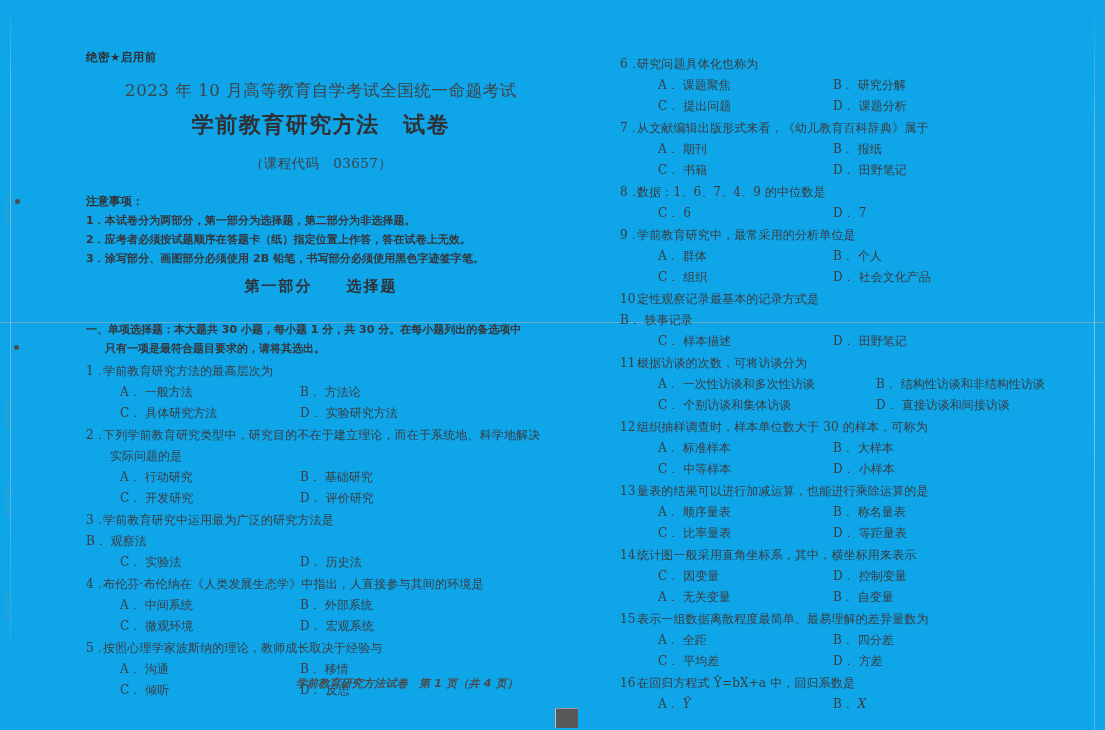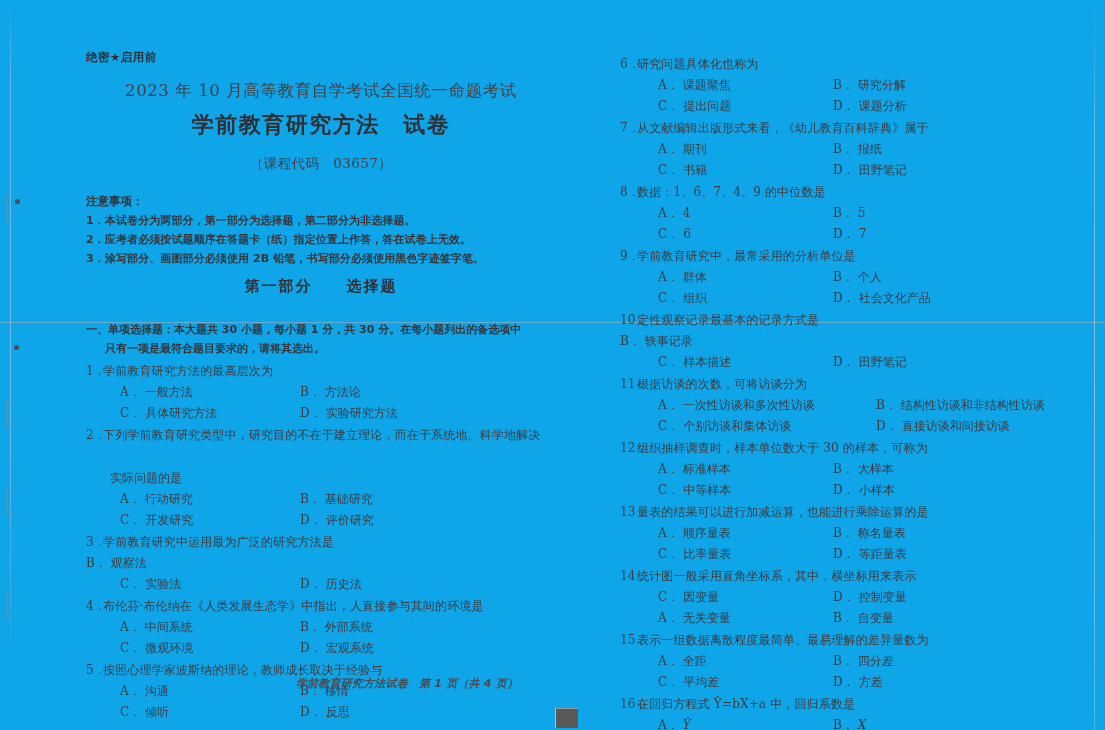--- a/index.html
+++ b/index.html
@@ -184,21 +184,21 @@
     text-align: right;
     padding-right: 5px;
   }
   .q-num.w1 { width: 12px; }
   .q-text { flex: 1 1 auto; }
   .q-cont {
     font-size: 12px;
     line-height: 21px;
     color: #3c3c40;
   }
-  .q-cont.i2 { padding-left: 24px; margin-top: 22px; }
+  .q-cont.i2 { padding-left: 24px; }
 
   .opt-row {
     display: flex;
     font-size: 12px;
     line-height: 21px;
     color: #3c3c40;
   }
   .opt {
     flex: 0 0 auto;
   }
@@ -368,24 +368,20 @@
             <div class="opt opt-c"><span class="opt-label">C．</span><span>书籍</span></div>
             <div class="opt opt-d"><span class="opt-label">D．</span><span>田野笔记</span></div>
           </div>
         </div>
         <div class="q">
           <div class="q-stem">
             <span class="q-num w1">8．</span>
             <span class="q-text">数据：1、6、7、4、9 的中位数是</span>
           </div>
           <div class="opt-row">
-            <div class="opt opt-a"><span class="opt-label">A．</span><span>4</span></div>
-            <div class="opt opt-b"><span class="opt-label">B．</span><span>5</span></div>
-          </div>
-          <div class="opt-row">
             <div class="opt opt-c"><span class="opt-label">C．</span><span>6</span></div>
             <div class="opt opt-d"><span class="opt-label">D．</span><span>7</span></div>
           </div>
         </div>
         <div class="q">
           <div class="q-stem">
             <span class="q-num w1">9．</span>
             <span class="q-text">学前教育研究中，最常采用的分析单位是</span>
           </div>
           <div class="opt-row">

